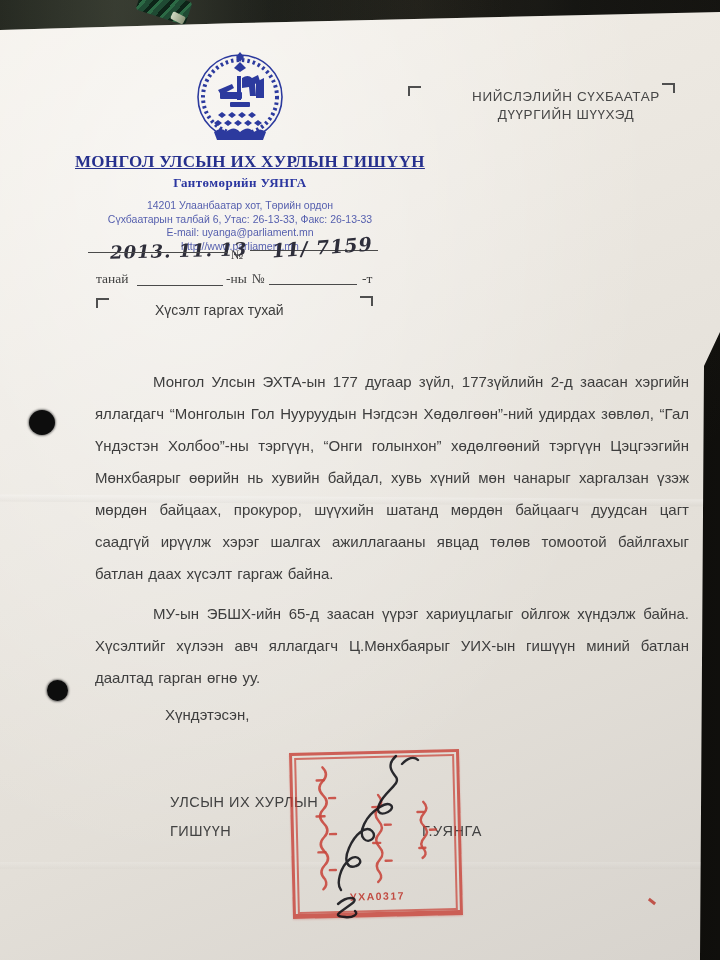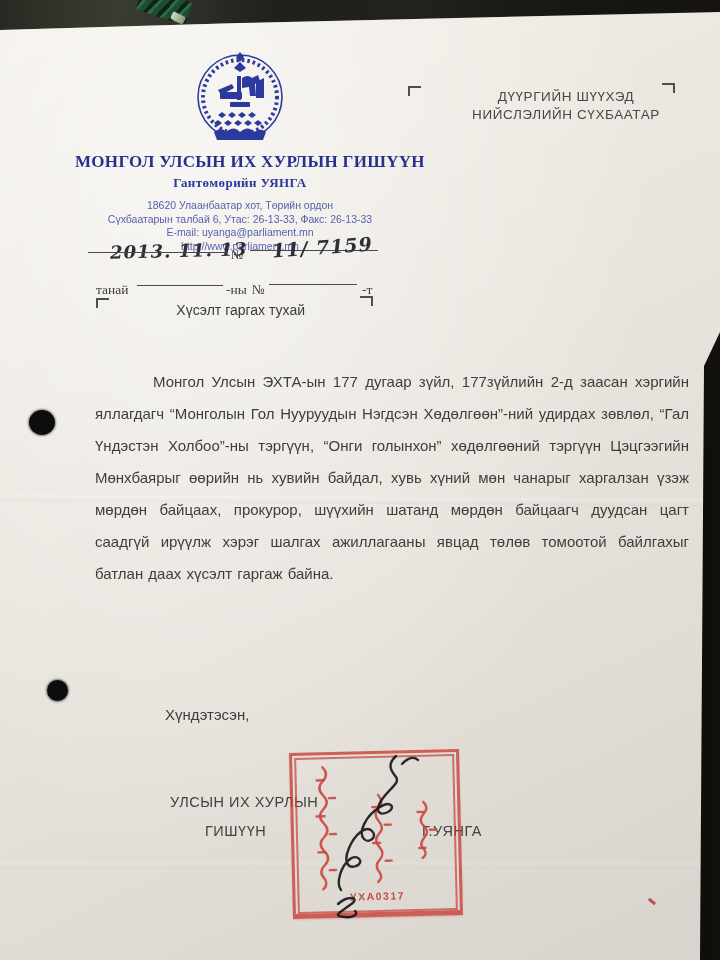--- a/index.html
+++ b/index.html
@@ -38,56 +38,56 @@
 
   .punch-dot { position:absolute; background:#0d0d0d; border-radius:50%; box-shadow:0 0 2px 1px rgba(20,20,20,.5); }
   .dot1 { left:29px; top:410px; width:26px; height:25px; }
   .dot2 { left:47px; top:680px; width:21px; height:21px; }
 
   
   .letterhead { position:absolute; left:75px; top:52px; width:330px; text-align:center; }
   .emblem { display:block; margin:0 auto 4px auto; }
   .org-line {
     font-family:"Liberation Serif", serif; font-weight:bold; font-size:17px;
-    color:#26308d; letter-spacing:.3px; white-space:nowrap;
+    color:#26308d; letter-spacing:.3px; white-space:nowrap;text-decoration:underline;
   }
   .member-name {
     font-family:"Liberation Serif", serif; font-weight:bold; font-size:13px;
     color:#2b36a0; margin-top:3px; letter-spacing:.4px;
   }
   .addr { margin-top:8px; font-size:10.5px; line-height:13.5px; color:#555fae; }
 
   
   .hand {
     font-family:"DejaVu Serif", serif; font-style:italic; font-weight:bold;
     color:#2e2e3a;
   }
   .hw-date { position:absolute; left:110px; top:240px; font-size:18px; transform:rotate(-1.5deg); letter-spacing:1px; }
   .hw-number { position:absolute; left:272px; top:236px; font-size:19px; transform:rotate(-4deg); letter-spacing:1px; }
   .u-line { position:absolute; border-bottom:1.6px solid #4a4a4a; }
   .ul-date { left:88px; top:252px; width:140px; }
   .ul-no   { left:250px; top:250px; width:128px; }
   .no-sym1 { position:absolute; left:231px; top:247px; font-family:"Liberation Serif",serif; font-size:13px; color:#3d3d3d; }
 
   .ref-row2 { position:absolute; left:96px; top:271px; width:300px; font-family:"Liberation Serif",serif; font-size:13.5px; color:#3e3e3e; }
-  .r2-word { position:absolute; top:11px; }
+  .r2-word { position:absolute; top:0; }
   .w-tanai { left:0; }
   .w-ny { left:130px; }
   .w-no { left:156px; }
   .w-t  { left:266px; }
   .ul-r2a { left:137px; top:285px; width:86px; }
   .ul-r2b { left:269px; top:284px; width:88px; }
 
   
   .bracket { position:absolute; width:13px; height:10px; }
   .bracket.bl { border-left:2px solid #4f4f4f; border-top:2px solid #4f4f4f; }
   .bracket.br { border-right:2px solid #4f4f4f; border-top:2px solid #4f4f4f; }
 
   .subject {
-    position:absolute; left:155px; top:302px; width:150px; text-align:right;
+    position:absolute; left:155px; top:302px; width:150px; text-align:left;
     font-size:14px; color:#3c3c3c;
   }
 
   
   .recipient {
     position:absolute; left:452px; top:88px; width:228px; text-align:center;
     font-size:13.5px; line-height:17.5px; color:#474747; letter-spacing:.6px;
   }
 
   
@@ -96,21 +96,21 @@
     font-size:15px; line-height:32px; color:#3e3e3e;
     text-align:justify; text-justify:inter-word; word-spacing:1px;
   }
   .p1 { top:366px; text-indent:58px; }
   .p2 { top:598px; text-indent:58px; }
   .closing { position:absolute; left:165px; top:706px; font-size:15px; color:#3e3e3e; }
 
   
   .sig-line { position:absolute; font-size:14.5px; color:#424242; letter-spacing:.5px;text-align:center; }
   .sig1 { left:170px; top:794px; }
-  .sig2 { left:170px; top:823px;margin-left:35px; }
+  .sig2 { left:170px; top:823px; }
   .sig-name { left:422px; top:823px; }
 
   
   .stamp {
     position:absolute; left:291px; top:751px; width:170px; height:166px;
     transform:rotate(-1.4deg); opacity:.92;
   }
   .stamp .outer {
     position:absolute; inset:0;
     border:3px solid rgba(199,60,50,.85);
@@ -162,32 +162,32 @@
 
         <path d="M32 60 l4 3 -4 3 -4 -3z M42 60 l4 3 -4 3 -4 -3z M52 60 l4 3 -4 3 -4 -3z M62 60 l4 3 -4 3 -4 -3z"></path>
         <path d="M28 68 l4 3 -4 3 -4 -3z M38 68 l4 3 -4 3 -4 -3z M48 68 l4 3 -4 3 -4 -3z M58 68 l4 3 -4 3 -4 -3z M68 68 l4 3 -4 3 -4 -3z"></path>
 
         <path d="M24 80 q8 -6 12 0 q8 -7 14 0 q8 -7 14 0 q6 -5 12 0 l-3 8 h-46z"></path>
       </g>
     </svg>
     <div class="org-line">МОНГОЛ УЛСЫН ИХ ХУРЛЫН ГИШҮҮН</div>
     <div class="member-name">Гантөмөрийн УЯНГА</div>
     <div class="addr">
-      <div>18620 Улаанбаатар хот, Төрийн ордон</div>
+      <div>14201 Улаанбаатар хот, Төрийн ордон</div>
       <div>Сүхбаатарын талбай 6, Утас: 26-13-33, Факс: 26-13-33</div>
       <div>E-mail: uyanga@parliament.mn</div>
       <div>http://www.parliament.mn</div>
     </div>
   </div>
 
   <span class="bracket bl" style="left:408px; top:86px;"></span>
   <span class="bracket br" style="left:662px; top:83px;"></span>
   <div class="recipient">
+    <div>НИЙСЛЭЛИЙН СҮХБААТАР</div>
     <div>ДҮҮРГИЙН  ШҮҮХЭД</div>
-    <div>НИЙСЛЭЛИЙН СҮХБААТАР</div>
   </div>
 
   <div class="hand hw-date">2013. 11. 13</div>
   <div class="u-line ul-date"></div>
   <div class="no-sym1">№</div>
   <div class="u-line ul-no"></div>
   <div class="hand hw-number">11/ 7159</div>
 
   <div class="ref-row2">
     <span class="r2-word w-tanai">танай</span>
@@ -196,20 +196,21 @@
     <span class="r2-word w-t">-т</span>
   </div>
   <div class="u-line ul-r2a"></div>
   <div class="u-line ul-r2b"></div>
 
   <span class="bracket bl" style="left:96px; top:298px;"></span>
   <span class="bracket br" style="left:360px; top:296px;"></span>
   <div class="subject">Хүсэлт гаргах тухай</div>
 
   <div class="body-text p1">Монгол Улсын ЭХТА-ын 177 дугаар зүйл, 177зүйлийн 2-д заасан хэргийн яллагдагч “Монголын Гол Нууруудын Нэгдсэн Хөдөлгөөн”-ний удирдах зөвлөл, “Гал Үндэстэн Холбоо”-ны тэргүүн, “Онги голынхон” хөдөлгөөний тэргүүн Цэцгээгийн Мөнхбаярыг өөрийн нь хувийн байдал, хувь хүний мөн чанарыг харгалзан үзэж мөрдөн байцаах, прокурор, шүүхийн шатанд мөрдөн байцаагч дуудсан цагт саадгүй ирүүлж хэрэг шалгах ажиллагааны явцад төлөв томоотой байлгахыг батлан даах хүсэлт гаргаж байна.</div>
+  <div class="body-text p2">МУ-ын ЭБШХ-ийн 65-д заасан үүрэг хариуцлагыг ойлгож хүндэлж байна. Хүсэлтийг хүлээн авч яллагдагч Ц.Мөнхбаярыг УИХ-ын гишүүн миний батлан даалтад гарган өгнө уу.</div>
   <div class="closing">Хүндэтэсэн,</div>
 
   <div class="sig-line sig1">УЛСЫН ИХ ХУРЛЫН</div>
   <div class="sig-line sig2">ГИШҮҮН</div>
   <div class="sig-line sig-name">Г.УЯНГА</div>
 
   <div class="stamp">
     <div class="outer"></div>
     <div class="inner"></div>
     <svg class="script" width="170" height="166" viewBox="0 0 170 166">

